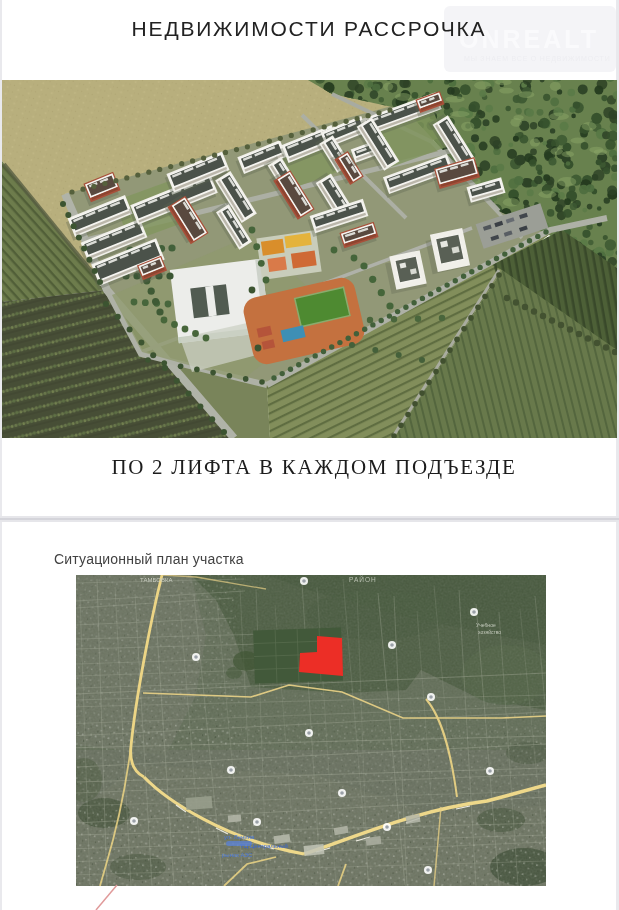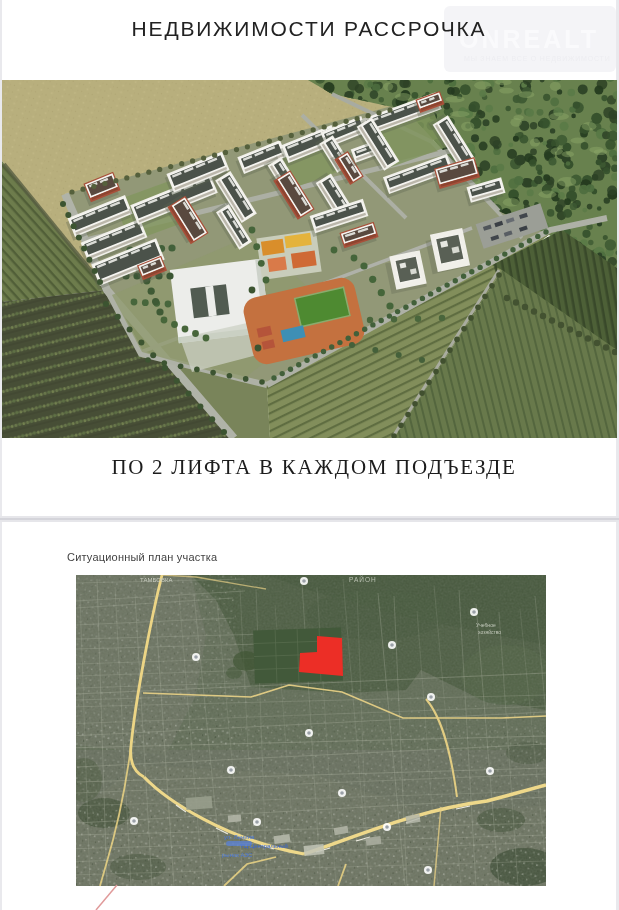--- a/index.html
+++ b/index.html
@@ -1221,21 +1221,21 @@
     <circle cx="352.0" cy="178.0" r="3.4" fill="#45653a"></circle>
 </svg>
 
 <div class="abs" style="left:7px;top:455px;width:614px;text-align:center;font-family:'Liberation Serif',serif;font-size:21px;color:#1c1c1c;letter-spacing:1.7px">ПО 2 ЛИФТА В КАЖДОМ ПОДЪЕЗДЕ</div>
 
 <div class="abs" style="left:0px;top:516px;width:619px;height:6px;background:#e6e6ea"></div>
 <div class="abs" style="left:0px;top:518px;width:619px;height:2px;background:#d4d4da"></div>
 
 <div class="abs" style="left:2px;top:522px;width:614px;height:388px;background:#ffffff"></div>
 
-<div class="abs" style="left:67px;top:551px;font-size:11px;color:#424242;letter-spacing:0.2px">Ситуационный план участка</div>
+<div class="abs" style="left:54px;top:551px;font-size:14px;color:#424242;letter-spacing:0.2px">Ситуационный план участка</div>
 
 <svg class="abs" style="left:76px;top:575px" width="470" height="311" viewBox="0 0 470 311">
 <defs>
 <filter id="mapNoise" x="0" y="0" width="100%" height="100%">
 <feTurbulence type="fractalNoise" baseFrequency="0.5" numOctaves="3" seed="11"></feTurbulence>
 <feColorMatrix type="saturate" values="0"></feColorMatrix>
 <feComponentTransfer>
           <feFuncA type="linear" slope="0.5" intercept="0"></feFuncA>
         </feComponentTransfer>
 <feComposite operator="in" in2="SourceGraphic"></feComposite>

